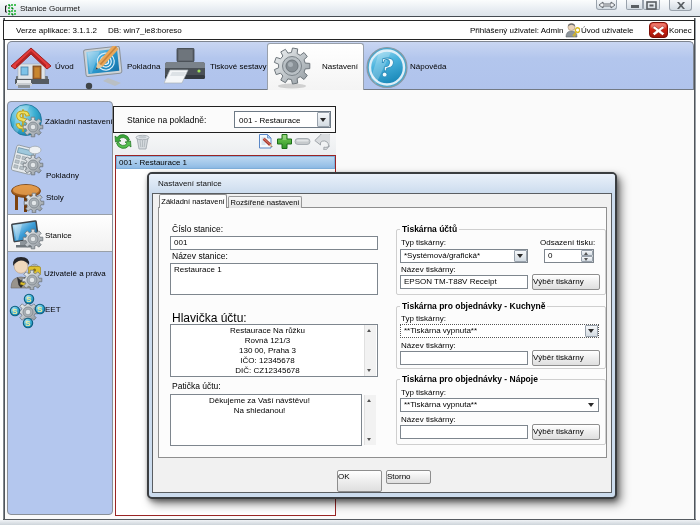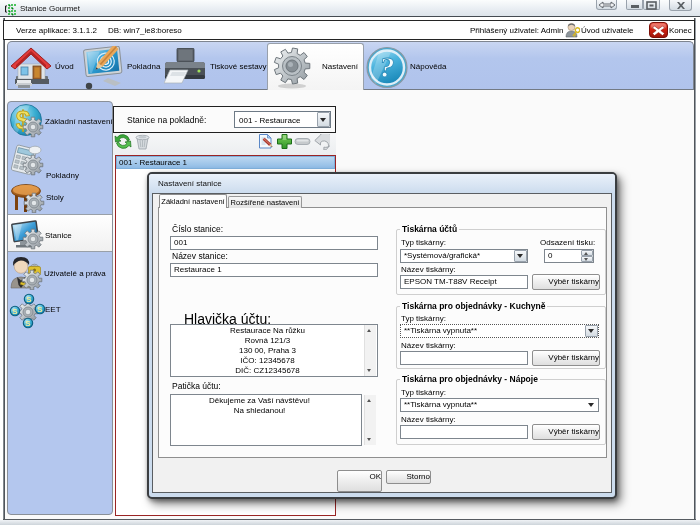--- a/index.html
+++ b/index.html
@@ -1,21 +1,21 @@
 <!DOCTYPE html>
 <html><head><meta charset="utf-8">
 <style>
 *{margin:0;padding:0;box-sizing:border-box;white-space:nowrap}
 html,body{width:700px;height:525px;overflow:hidden;background:#fff;
 font-family:"Liberation Sans",sans-serif;font-size:8px;color:#000}
 .a{position:absolute}
 .b{font-weight:normal}
 .tbox{position:absolute;background:#fff;border:1px solid #7e868e;font-size:8px;line-height:11px;padding-left:3px}
 .mbox{position:absolute;background:#fff;border:1px solid #7e868e;font-size:8px;text-align:center;line-height:10px;padding-top:1px;padding-right:13px}
-.btn{position:absolute;background:linear-gradient(#ffffff,#f1f1f1 40%,#dfdfdf);border:1px solid #8e8e8e;border-radius:2px;text-align:right;font-size:8px}
+.btn{position:absolute;background:linear-gradient(#ffffff,#f1f1f1 40%,#dfdfdf);border:1px solid #8e8e8e;border-radius:2px;text-align:left;font-size:8px}
 .grp{position:absolute;border:1px solid #cfcfcf;border-radius:2px}
 .grpt{position:absolute;font-weight:bold;font-size:8.5px;background:#fcfcfc;padding:0 2px}
 .tri{position:absolute;width:0;height:0;border-left:3px solid transparent;border-right:3px solid transparent;border-top:4px solid #2a2a2a}
 .triu{position:absolute;width:0;height:0;border-left:2.5px solid transparent;border-right:2.5px solid transparent;border-bottom:3px solid #555}
 .trid{position:absolute;width:0;height:0;border-left:2.5px solid transparent;border-right:2.5px solid transparent;border-top:3px solid #555}
 .sbar{position:absolute;width:12px;background:#f2f2f2;border-left:1px solid #e0e0e0}
 .cbtn{position:absolute;background:linear-gradient(#f6f8fa,#d3dbe2);border:1px solid #99a2ac;border-radius:1px}
 </style></head>
 <body>
 <svg width="0" height="0" style="position:absolute">
@@ -348,22 +348,22 @@
 <div class="a" style="left:149px;top:174px;width:466px;height:19px;background:linear-gradient(#eaf1fa,#ccdcee);border-radius:3px 3px 0 0"></div>
 <div class="a" style="left:158px;top:179px;font-size:8px;color:#101010">Nastavení stanice</div>
 <div class="a" style="left:152px;top:193px;width:460px;height:300px;background:#f1f1f1;border:1px solid #5a5e62"></div>
 <div class="a" style="left:158px;top:207px;width:449px;height:251px;background:#fcfcfc;border:1px solid #8f8f8f"></div>
 <div class="a" style="left:159px;top:194px;width:68px;height:14px;background:#fcfcfc;border:1px solid #8c8c8c;border-bottom:none;border-radius:2px 2px 0 0;z-index:2;text-align:center;line-height:13px;font-size:7.5px">Základní nastavení</div>
 <div class="a" style="left:228px;top:196px;width:74px;height:12px;background:linear-gradient(#f7f7f7,#e3e3e3);border:1px solid #989898;border-bottom:none;border-radius:2px 2px 0 0;text-align:center;line-height:11px;font-size:7.5px">Rozšířené nastavení</div>
 
 <div class="a b" style="left:172px;top:224px;font-size:8.5px">Číslo stanice:</div>
 <div class="tbox" style="left:170px;top:236px;width:208px;height:14px">001</div>
 <div class="a b" style="left:172px;top:251px;font-size:8.5px">Název stanice:</div>
-<div class="tbox" style="left:170px;top:263px;width:208px;height:14px">Restaurace 1</div>
-<div class="a b" style="left:184px;top:311px;font-size:14px">Hlavička účtu:</div>
+<div class="tbox" style="left:170px;top:263px;width:208px;height:32px">Restaurace 1</div>
+<div class="a b" style="left:172px;top:311px;font-size:12px">Hlavička účtu:</div>
 <div class="mbox" style="left:170px;top:324px;width:208px;height:53px">Restaurace Na růžku<br>Rovná 121/3<br>130 00, Praha 3<br>IČO: 12345678<br>DIČ: CZ12345678</div>
 <div class="sbar" style="left:364px;top:325px;height:51px"></div>
 <div class="triu" style="left:367px;top:329px"></div>
 <div class="trid" style="left:367px;top:369px"></div>
 <div class="a b" style="left:172px;top:381px;font-size:8.5px">Patička účtu:</div>
 <div class="mbox" style="left:170px;top:394px;width:192px;height:52px">Děkujeme za Vaší návštěvu!<br>Na shledanou!</div>
 <div class="sbar" style="left:364px;top:395px;height:50px"></div>
 <div class="triu" style="left:367px;top:399px"></div>
 <div class="trid" style="left:367px;top:438px"></div>
 

